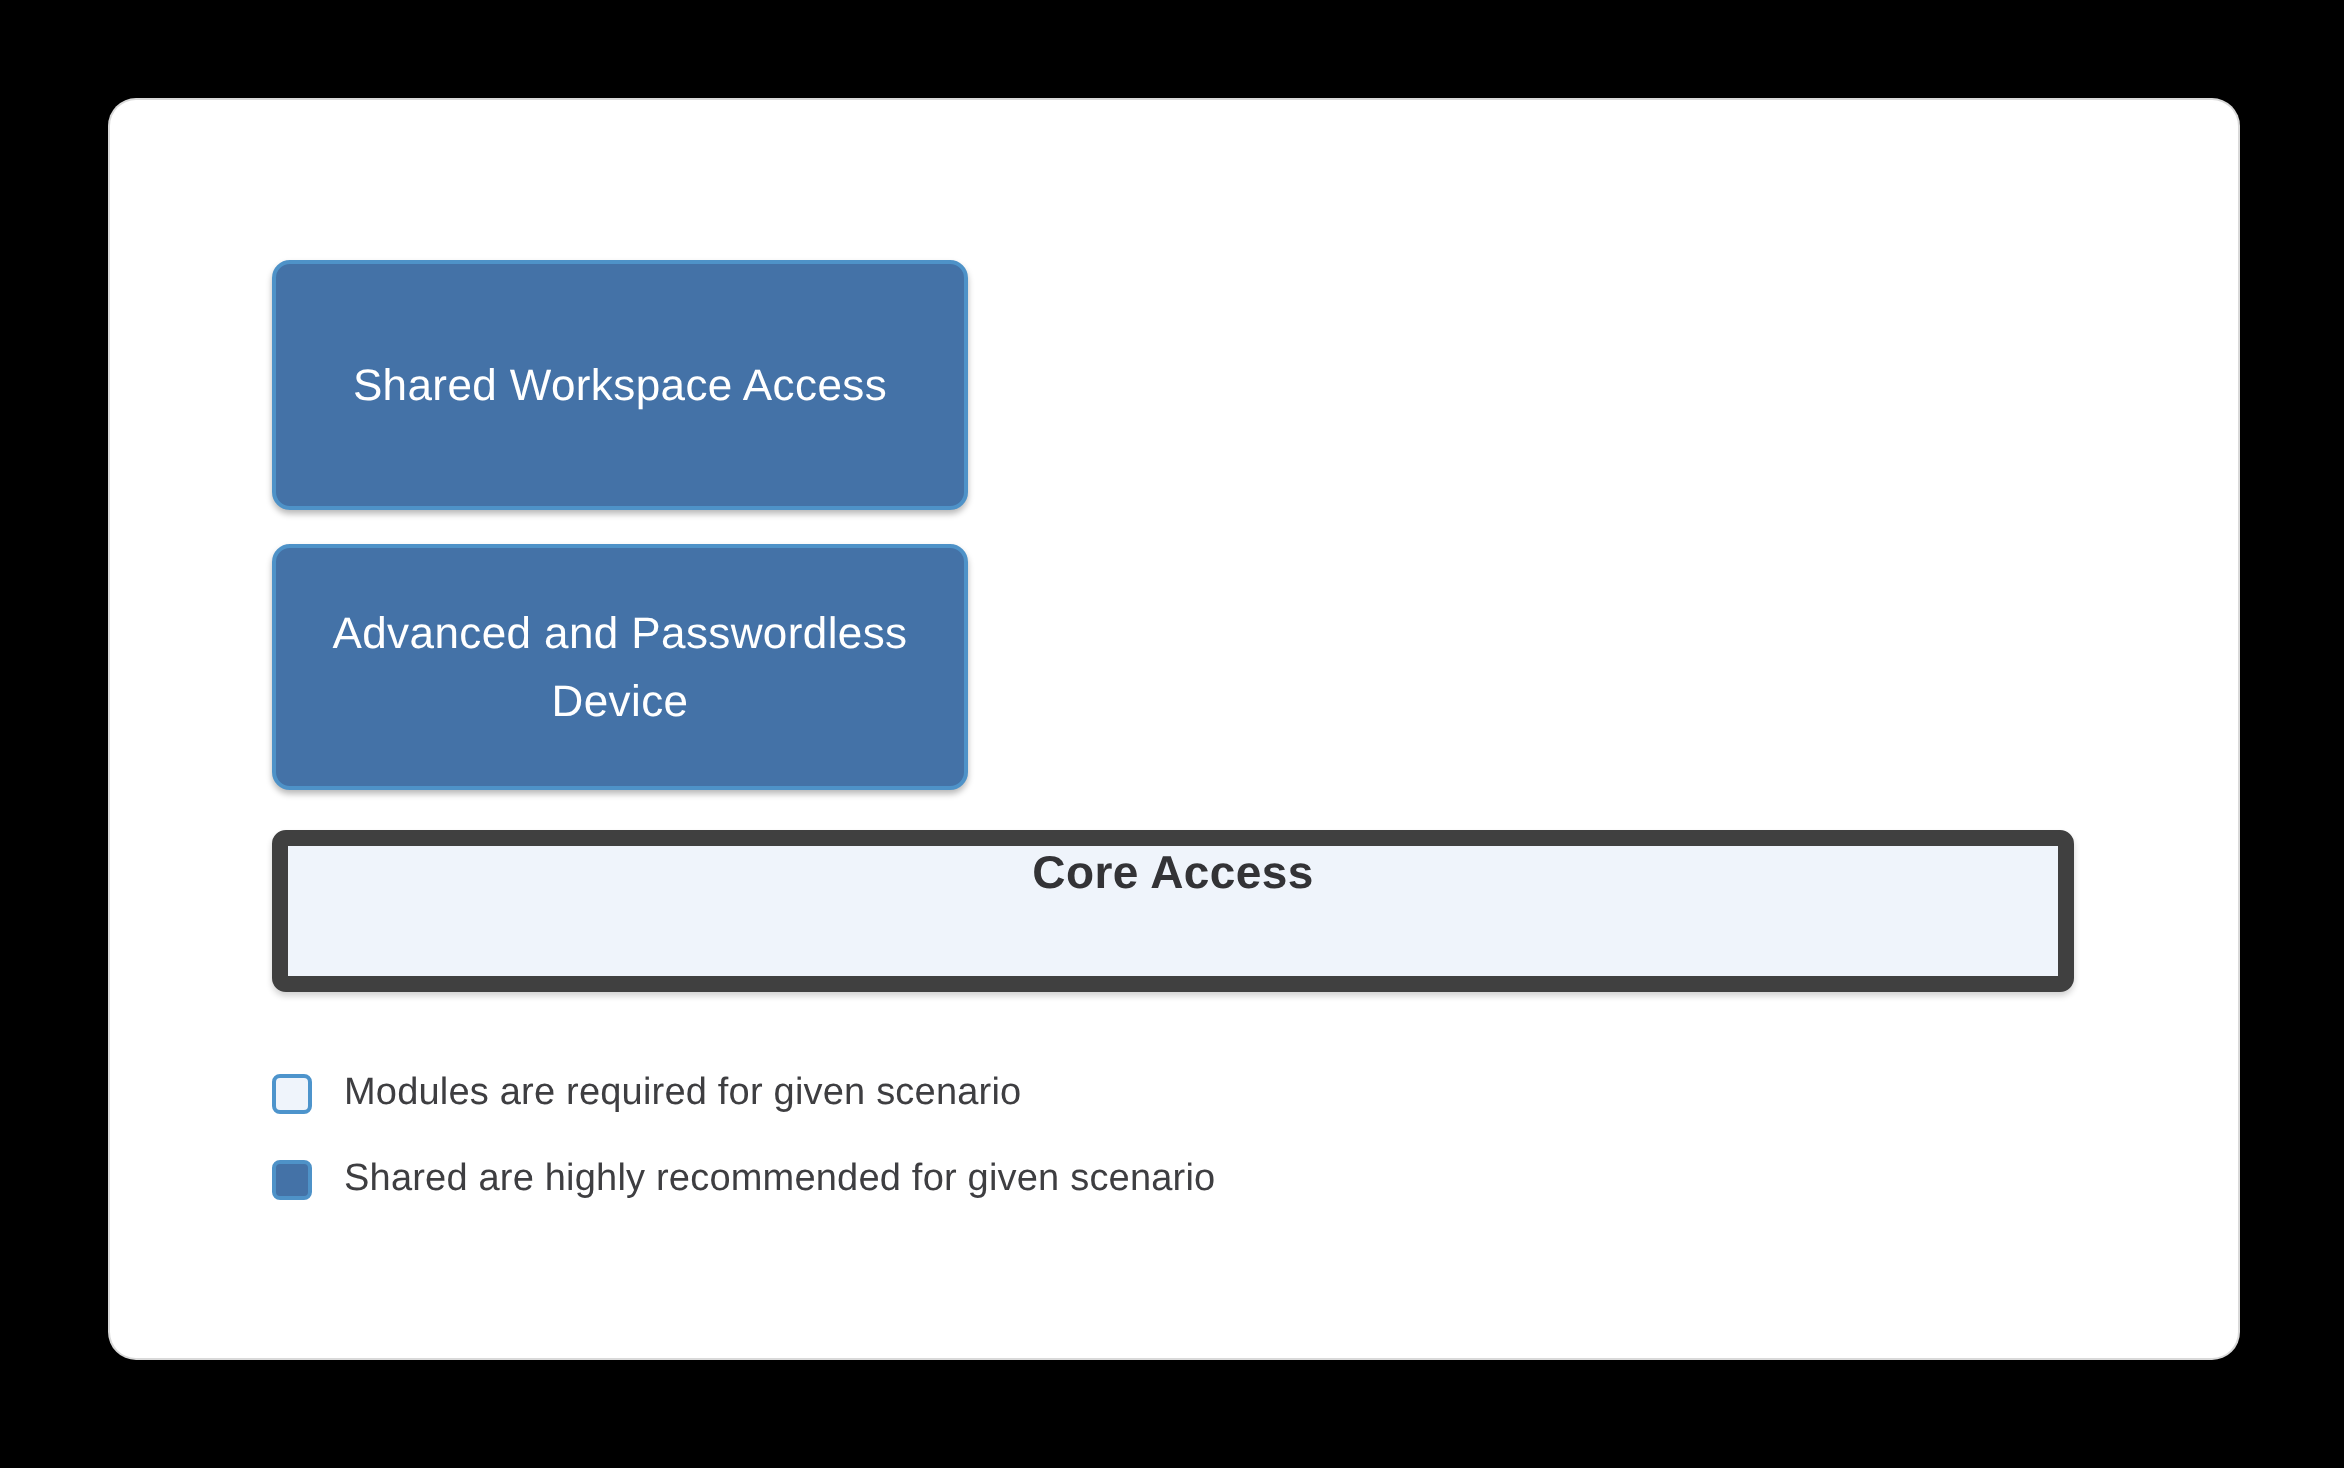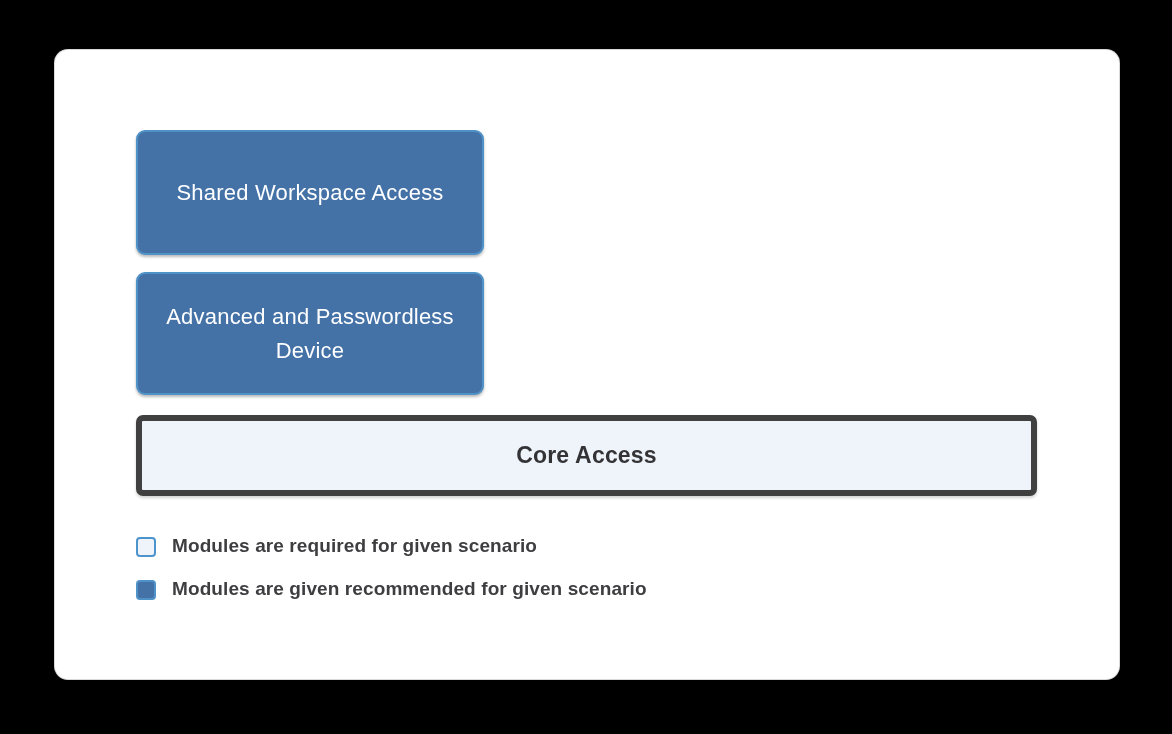--- a/index.html
+++ b/index.html
@@ -59,44 +59,42 @@
     text-align: center;
     padding: 6px 14px;
     box-sizing: border-box;
     box-shadow: 0 2px 3px rgba(0,0,0,0.28);
     letter-spacing: 0.2px;
   }
   .core {
     width: 901px;
     height: 81px;
     background: #EFF4FB;
-    border: 6px solid #404040;
+    border: 8px solid #404040;
     border-radius: 7px;
     color: #333336;
     font-size: 23px;
     font-weight: 600;
     display: flex;
-    align-items: center;
     justify-content: center;
     text-align: center;
     box-sizing: border-box;
     margin-bottom: 41px;
     letter-spacing: 0.2px;
     box-shadow: 0 2px 3px rgba(0,0,0,0.18);
   }
   .legend {
     display: flex;
     flex-direction: column;
     row-gap: 23px;
   }
   .legend-item {
     display: flex;
-    align-items: flex-end;
+    align-items: center;
     height: 20px;
-    font-weight: bold;
   }
   .swatch {
     width: 16px;
     height: 16px;
     border-radius: 4px;
     box-sizing: content-box;
     margin-right: 16px;
     flex: 0 0 auto;
   }
   .swatch.required {
@@ -136,19 +134,19 @@
         <span>Core Access</span>
       </div>
 
       <div class="legend">
         <div class="legend-item">
           <span class="swatch required"></span>
           <span class="legend-label">Modules are required for given scenario</span>
         </div>
         <div class="legend-item">
           <span class="swatch recommended"></span>
-          <span class="legend-label">Modules are given recommended for given scenario</span>
+          <span class="legend-label">Shared are highly recommended for given scenario</span>
         </div>
       </div>
 
     </div>
   </div>
 </div>
 
 </body></html>

